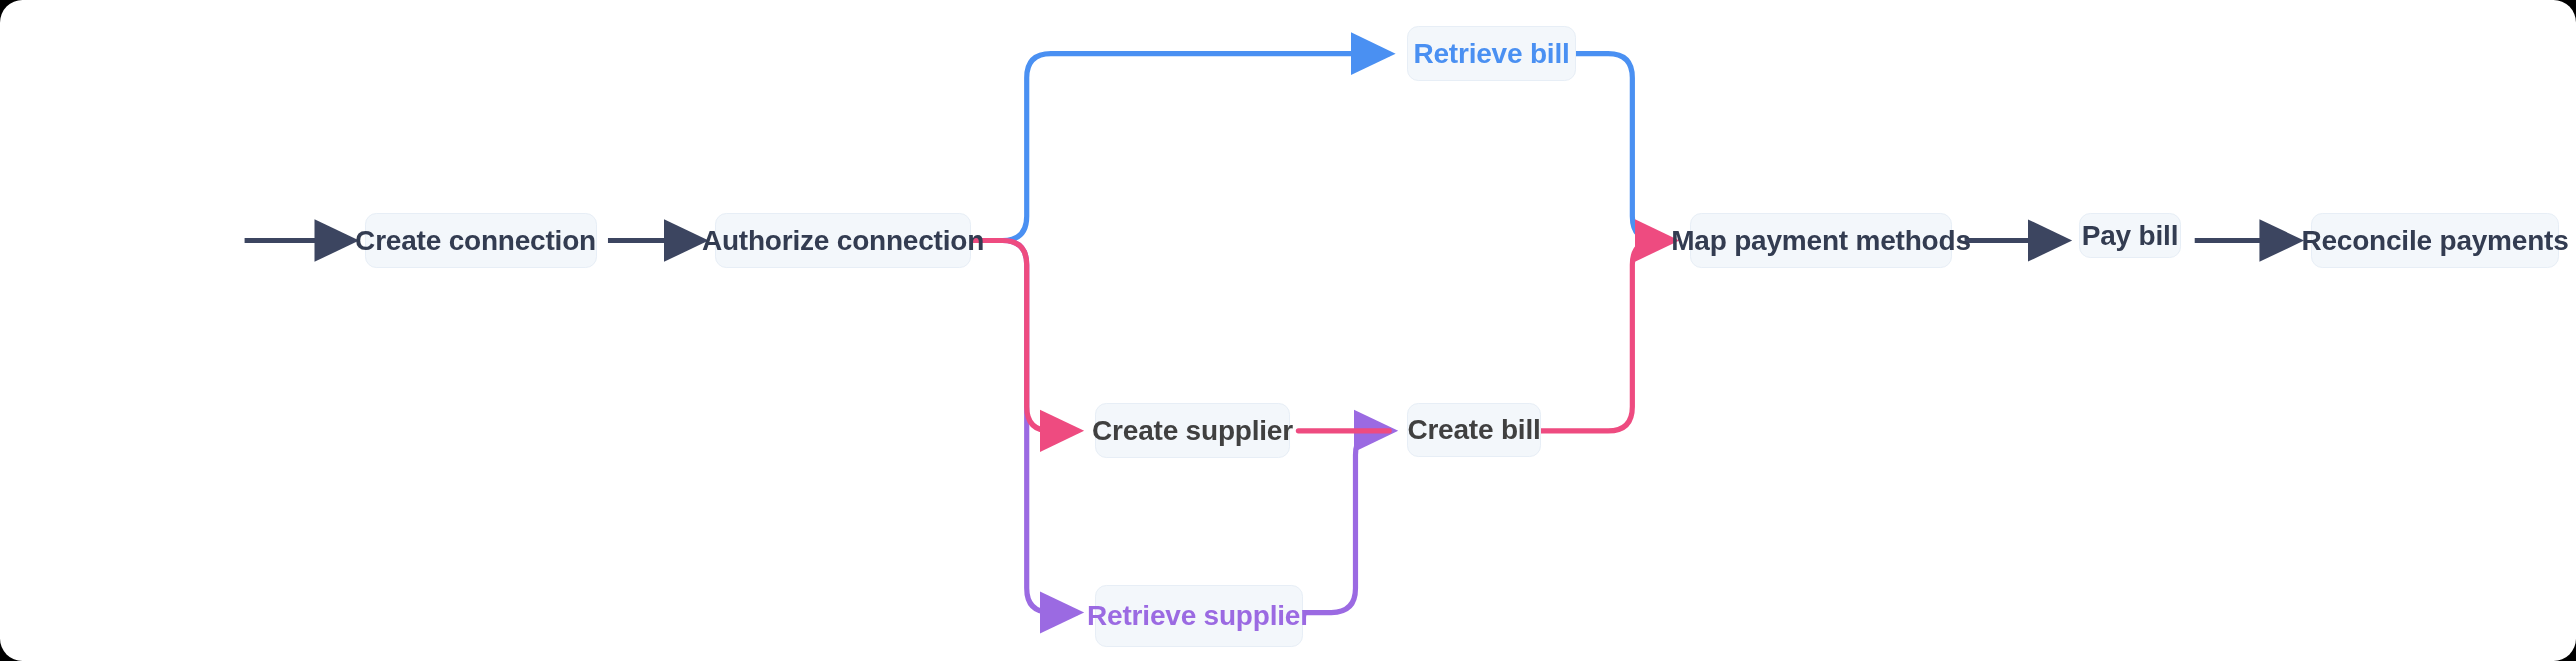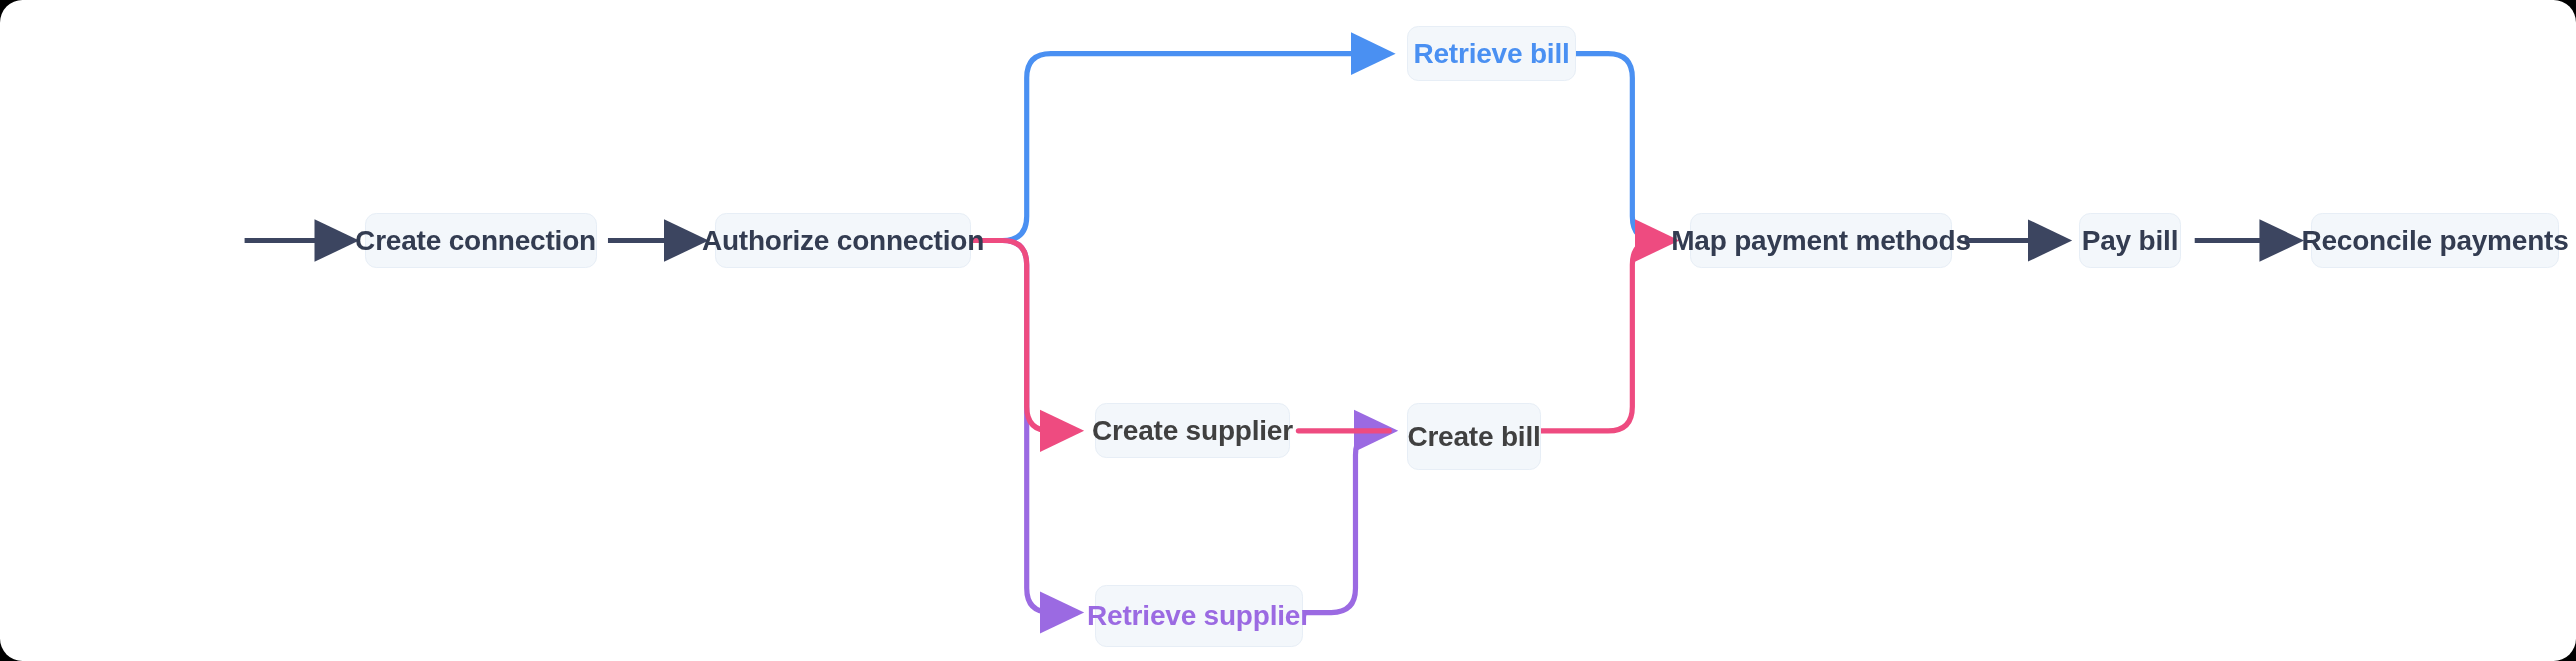--- a/index.html
+++ b/index.html
@@ -108,33 +108,33 @@
   </div>
 
   <div class="node n-blue" style="left:1407px; top:26px; width:169px; height:55px;">
     <span class="node-label">Retrieve bill</span>
   </div>
 
   <div class="node n-pink" style="left:1095px; top:403px; width:195px; height:55px;">
     <span class="node-label">Create supplier</span>
   </div>
 
-  <div class="node n-pink" style="left:1407px; top:403px; width:134px; height:67px;">
+  <div class="node n-pink" style="left:1407px; top:403px; width:134px; height:54px;">
     <span class="node-label">Create bill</span>
   </div>
 
   <div class="node n-purple" style="left:1095px; top:585px; width:208px; height:62px;">
     <span class="node-label">Retrieve supplier</span>
   </div>
 
   <div class="node n-default" style="left:1690px; top:213px; width:262px; height:55px;">
     <span class="node-label">Map payment methods</span>
   </div>
 
-  <div class="node n-default" style="left:2079px; top:213px; width:102px; height:55px;">
+  <div class="node n-default" style="left:2079px; top:213px; width:102px; height:45px;">
     <span class="node-label">Pay bill</span>
   </div>
 
   <div class="node n-default" style="left:2311px; top:213px; width:248px; height:55px;">
     <span class="node-label">Reconcile payments</span>
   </div>
 
 </div>
 
 

